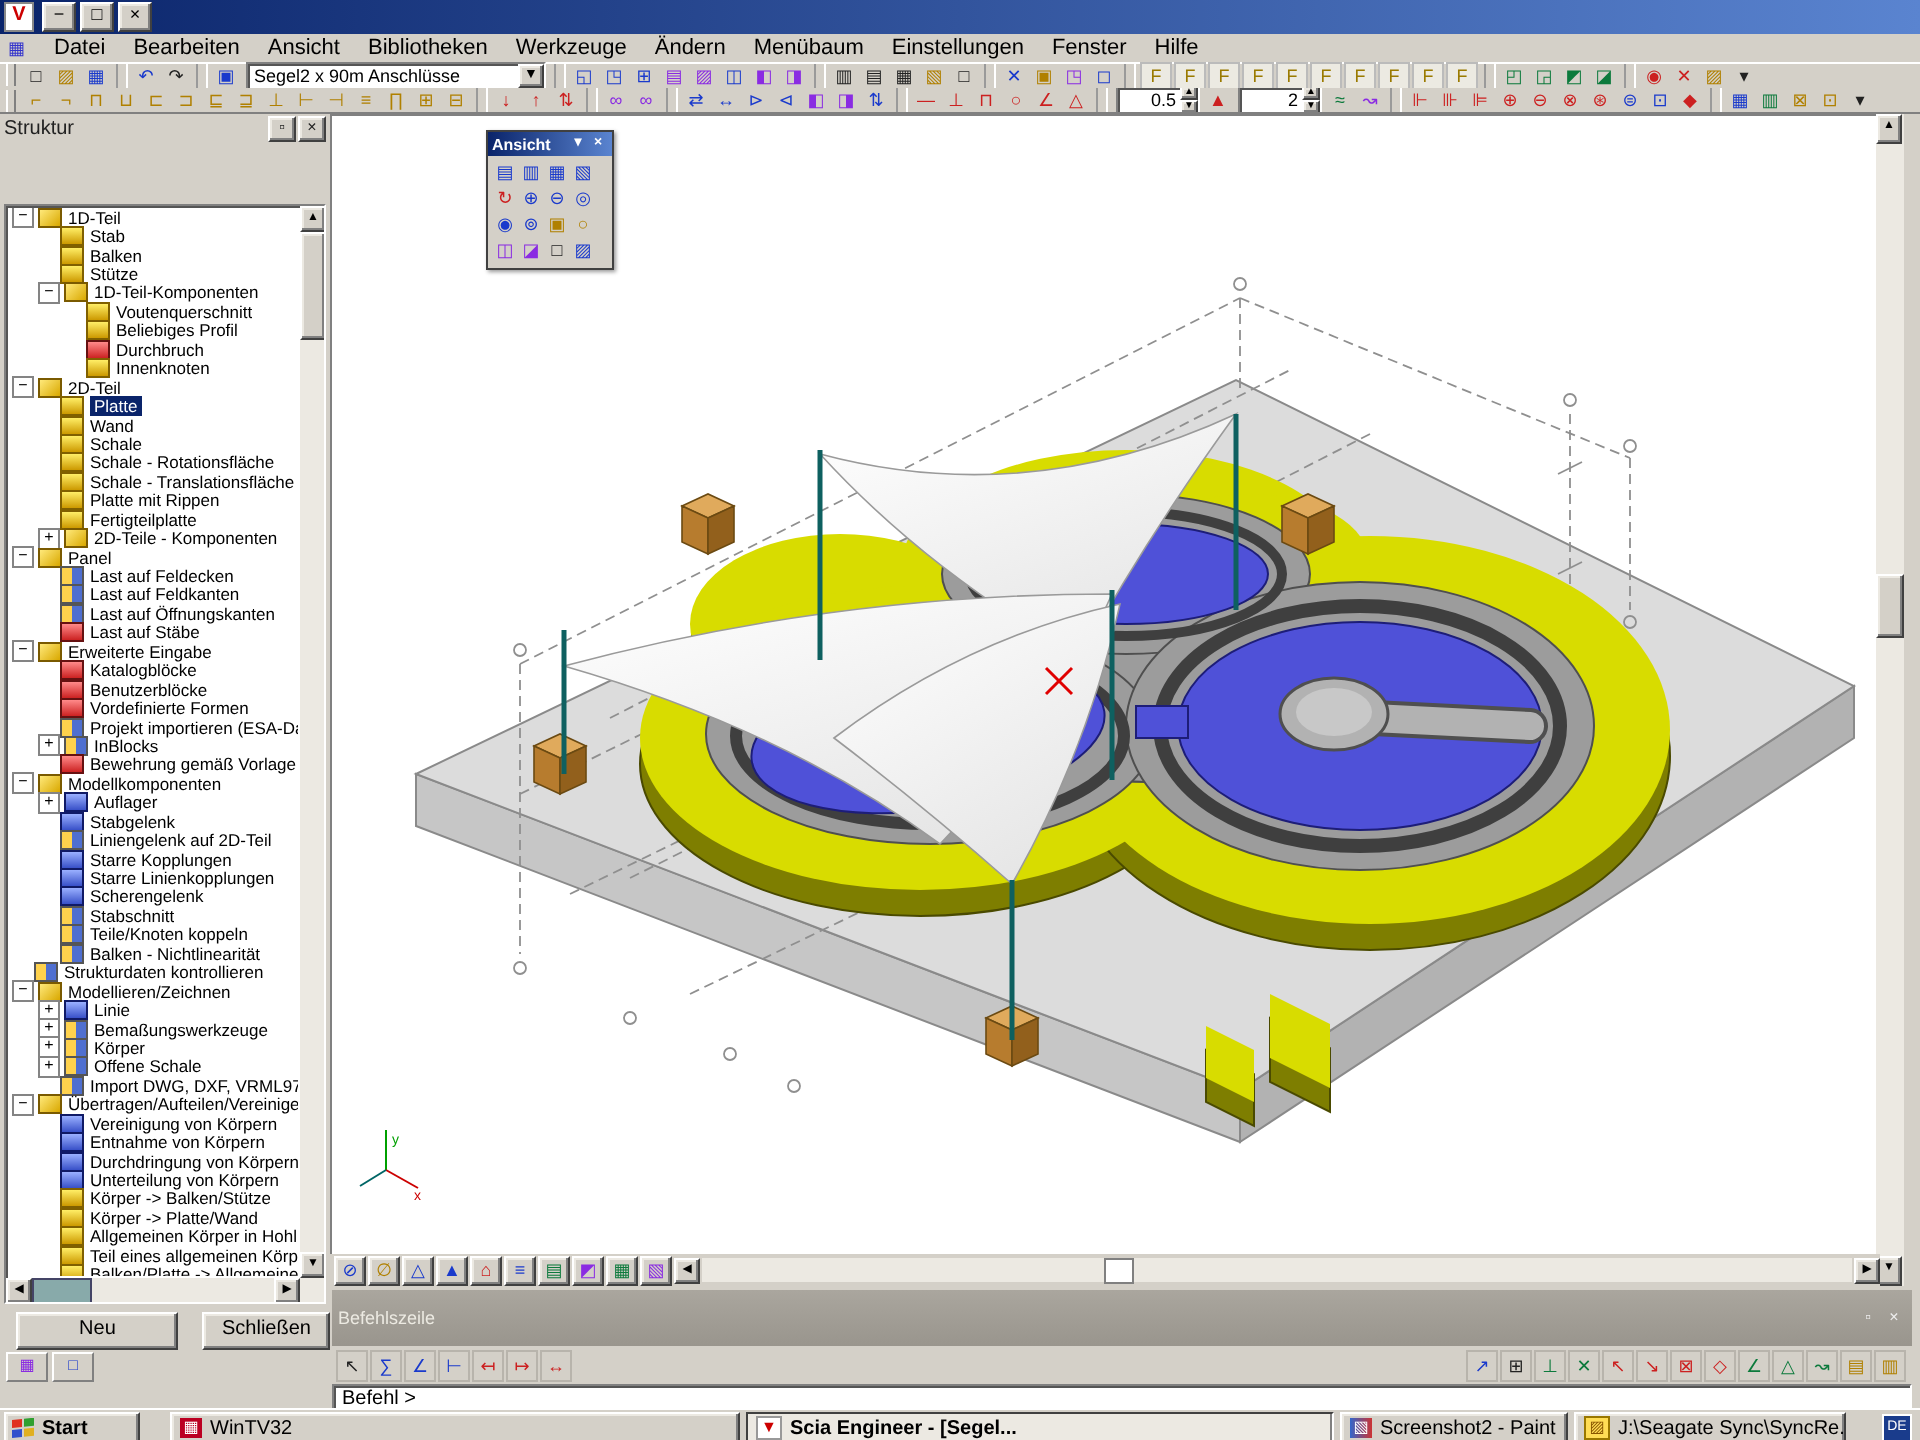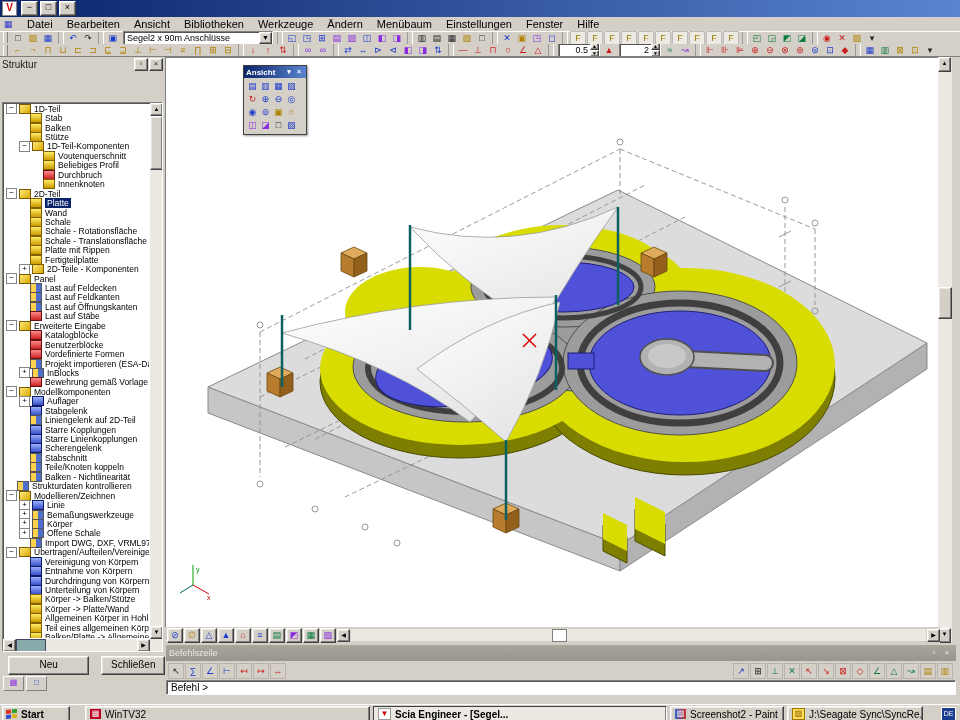--- a/index.html
+++ b/index.html
@@ -87,21 +87,21 @@
   .palette{position:absolute;left:243px;top:65px;width:62px;background:var(--chrome,#d4d0c8);
     border:1px solid #404040;box-shadow:1px 1px 2px rgba(0,0,0,.4);z-index:5;}
   .palhdr{height:12px;display:flex;align-items:center;background:linear-gradient(90deg,var(--titlebar1,#0a246a),var(--titlebar2,#5a84d0));
     color:#fff;font-size:8px;font-weight:bold;padding:0 2px;}
   .palhdr .pt{flex:1;}
   .palbtn{width:10px;height:9px;font-size:7px;line-height:8px;text-align:center;color:#fff;}
   .palgrid{display:flex;flex-wrap:wrap;padding:2px;width:58px;}
   .palgrid .tbi{width:13px;height:13px;line-height:13px;margin:0;}
   
   .cmdpanel{position:absolute;left:166px;right:4px;top:645px;height:45px;}
-  .cmdhdr{height:16px;background:linear-gradient(180deg,#aaa69e,#99958d);color:#eceae2;font-size:9px;
+  .cmdhdr{height:28px;background:linear-gradient(180deg,#aaa69e,#99958d);color:#eceae2;font-size:9px;
     display:flex;align-items:center;padding:0 3px;}
   .cmdhdr .ct{flex:1;}
   .cmdhdr .phbtn{color:#eee;}
   .cmdicons{height:17px;display:flex;align-items:center;padding:1px 2px;}
   .cmdicons .tbi{height:14px;line-height:14px;border:1px solid #b8b4ac;}
   .cmdright{margin-left:auto;display:flex;}
   .cmdinput{height:13px;display:flex;align-items:center;font-size:10px;padding-left:4px;}
   
   .statusbar{position:absolute;left:0;right:0;top:690px;height:14px;border-top:1px solid #fff;
     display:flex;align-items:center;gap:2px;padding:1px 2px 0 2px;}

